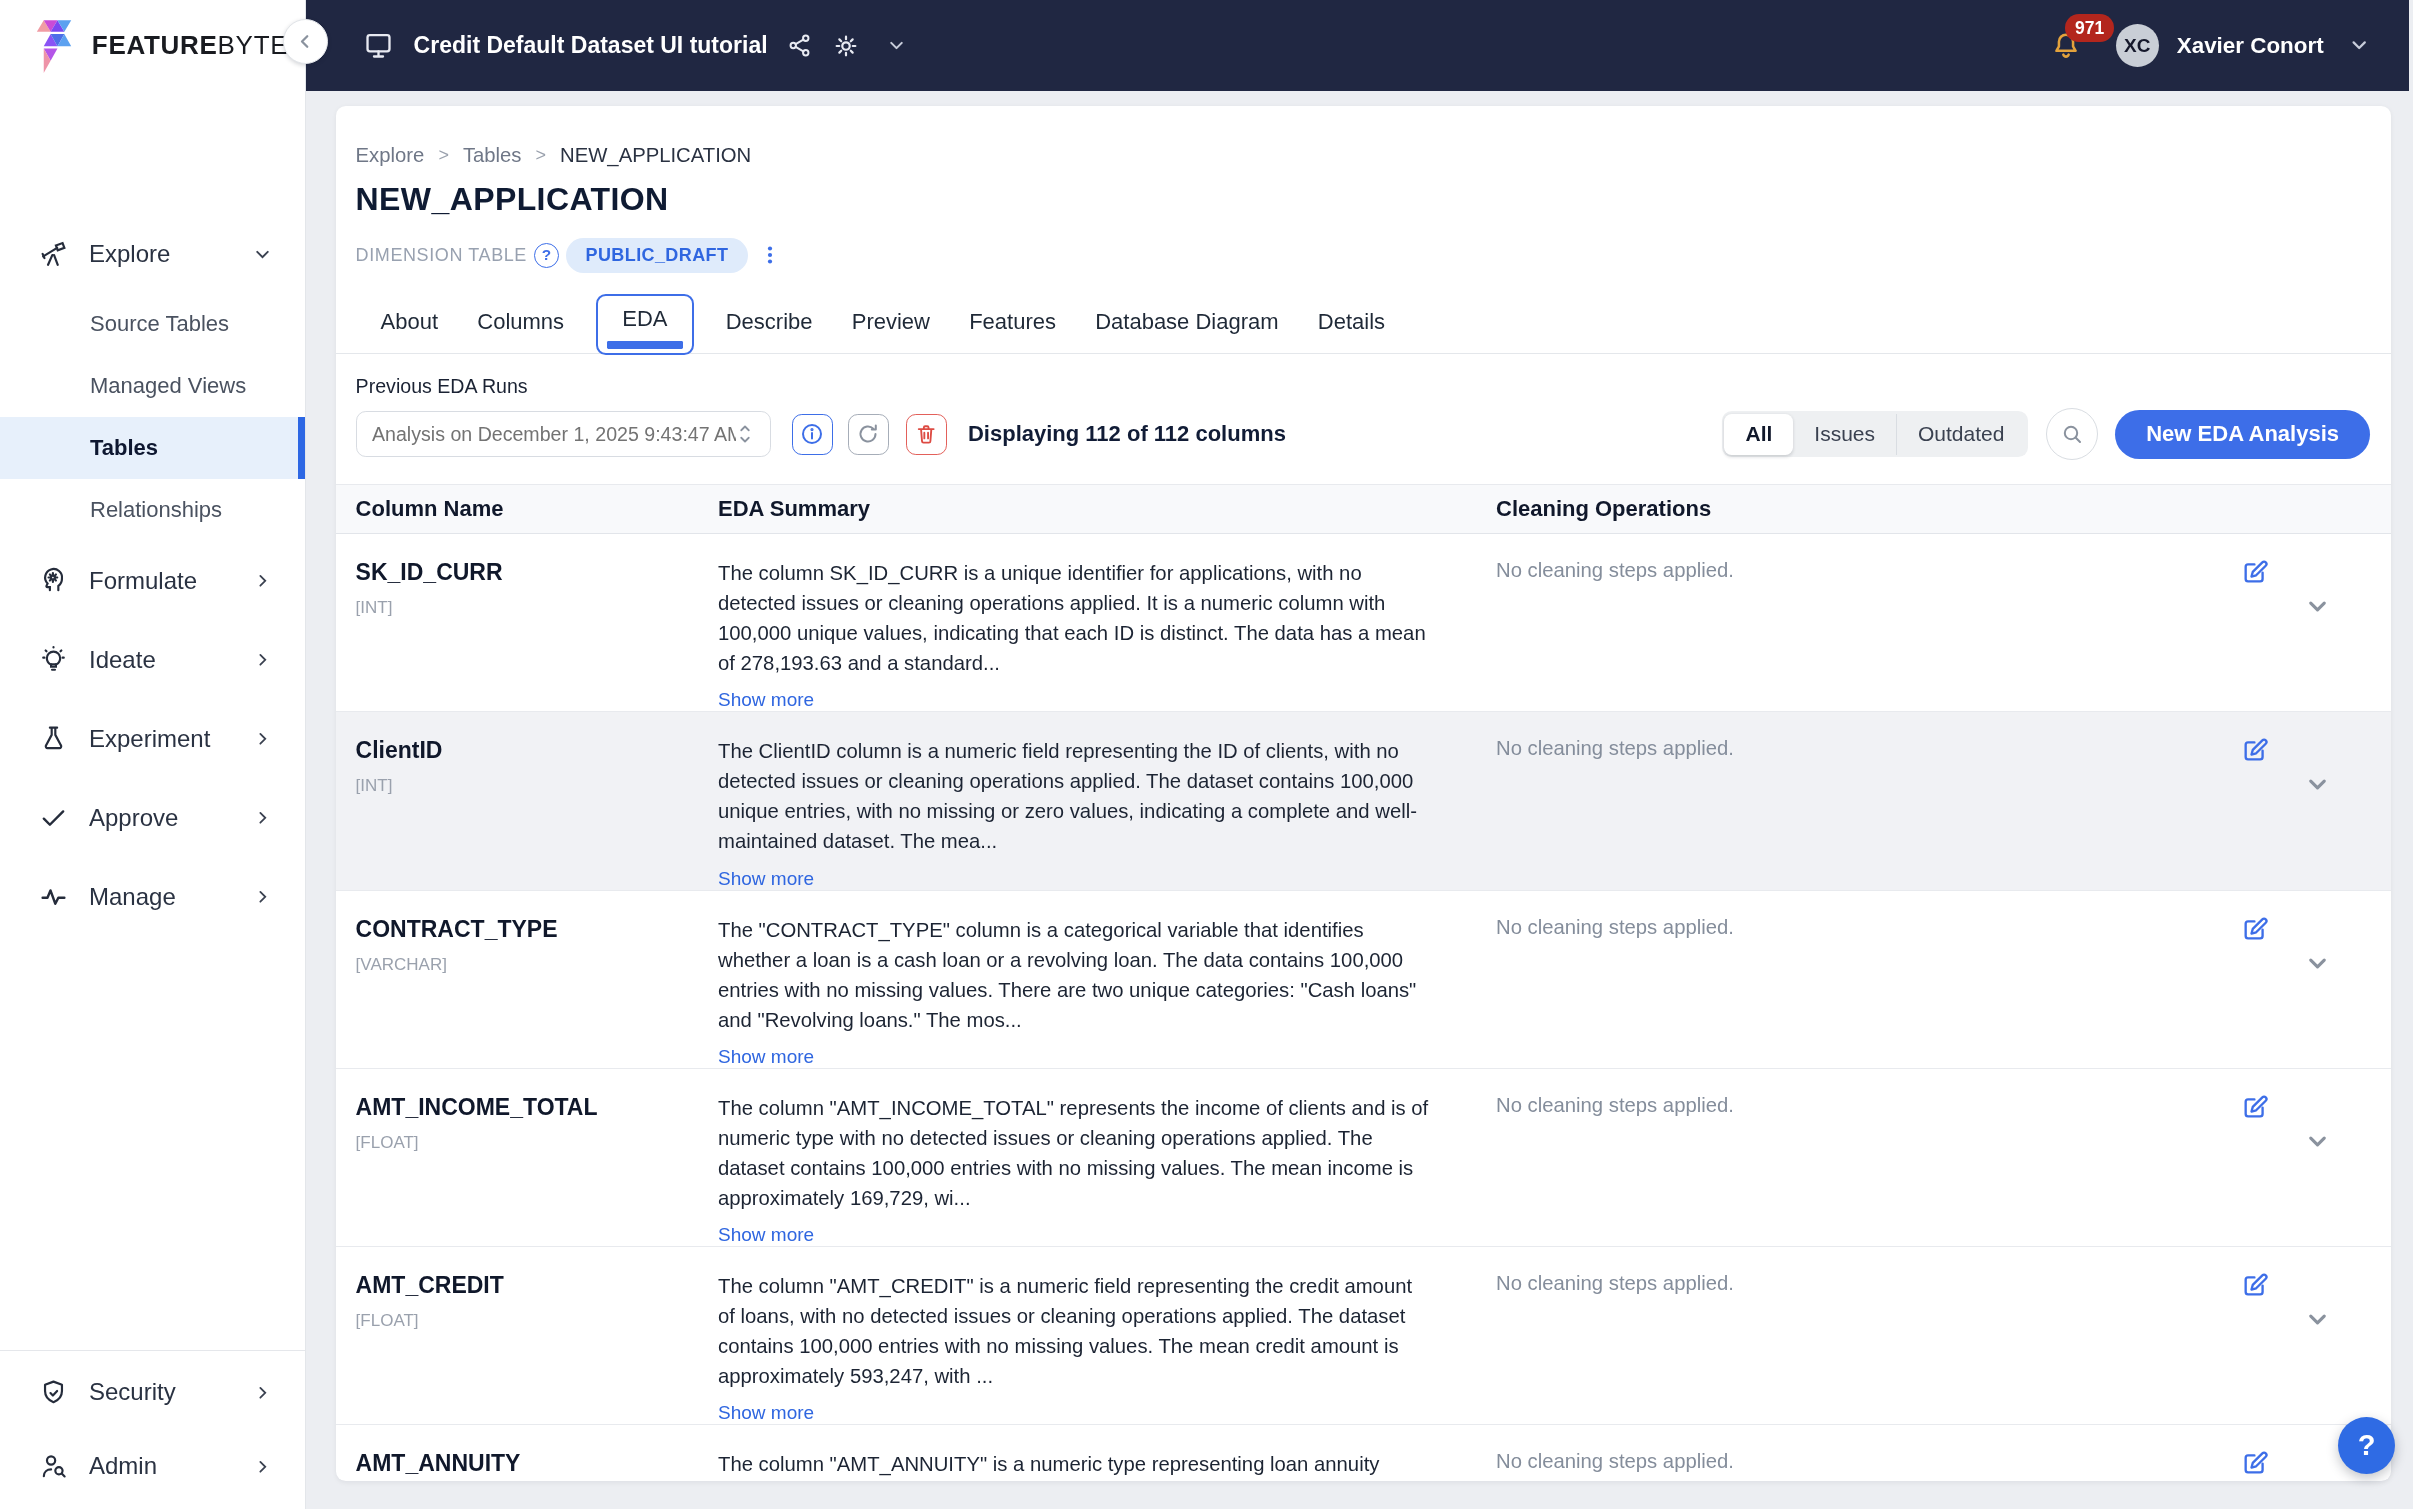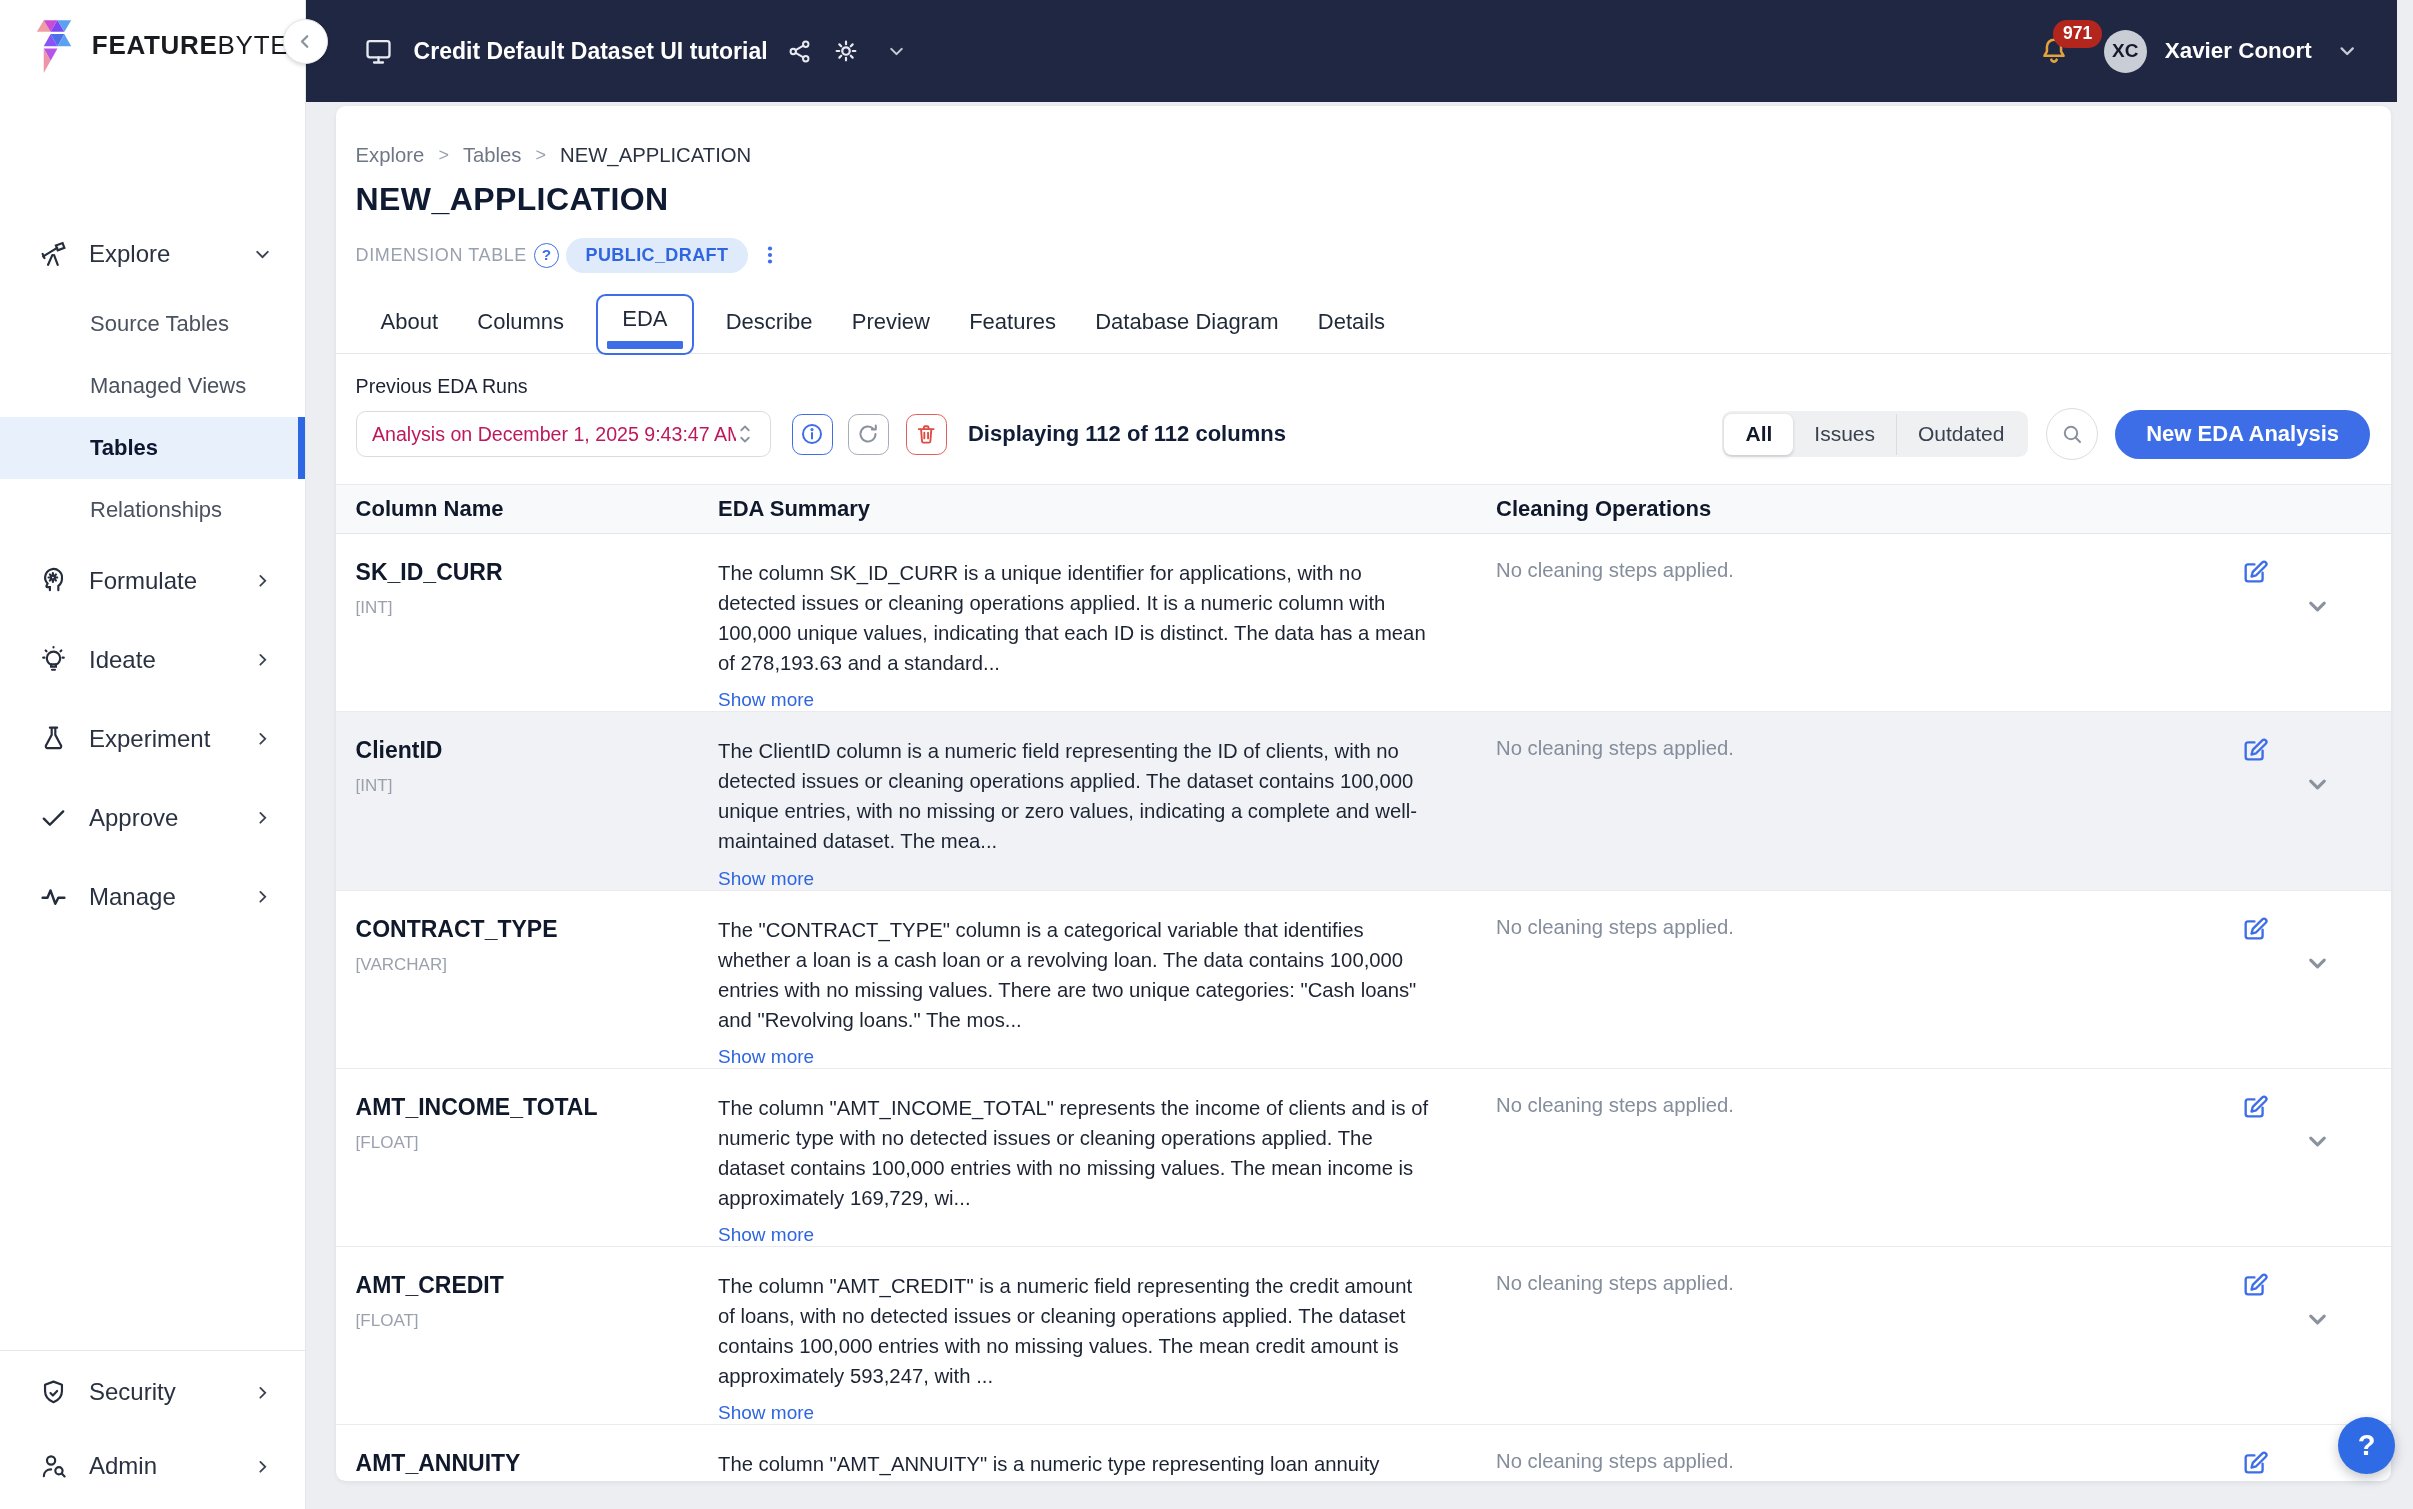--- a/index.html
+++ b/index.html
@@ -30,21 +30,21 @@
                     border-top:0.7px solid #E5E7EB; padding-top:4.2px; }
   .sidebar-bottom .nav-item { height:74px; }
 
   
   .collapse-btn { position:fixed; left:283px; top:19px; width:45px; height:45px;
                   border-radius:50%; background:#fff; border:0.7px solid #E2E5E9;
                   box-shadow:0 1.4px 4.2px rgba(16,24,40,.18); z-index:9;
                   display:flex; align-items:center; justify-content:center; color:#8A929E; cursor:pointer; }
 
   
-  .topbar { position:fixed; left:306px; right:16px; top:0; height:102px; background:#202742;
+  .topbar { position:fixed; left:306px; right:4px; top:0; height:91px; background:#202742;
             display:flex; align-items:center; color:#fff; z-index:4; }
   .proj { display:flex; align-items:center; gap:19.6px; margin-left:57px; }
   .proj-title { font-size:23px; font-weight:600; }
   .proj .hicon { color:#E8EAF2; cursor:pointer; }
   .proj .hchev { color:#C7CCDA; cursor:pointer; margin-left:7px; }
   .user-area { margin-left:auto; display:flex; align-items:center; margin-right:39px; }
   .bell-wrap { position:relative; margin-right:34px; cursor:pointer; }
   .bell-wrap .bell { color:#E3A23C; }
   .notif-badge { position:absolute; left:15.4px; top:-15.4px; background:#B3261D; color:#fff;
                  font-size:17.5px; font-weight:700; padding:3.5px 9.8px; border-radius:15.4px; }
@@ -80,21 +80,21 @@
   .tab { font-size:22px; color:#1F2937; padding:9.8px 19.6px 18px; cursor:pointer; white-space:nowrap; }
   .tab.active-box { position:relative; border:2.5px solid #3D6EE8; border-radius:9.8px;
                     padding:9.8px 24px 21px; margin:0 12.6px; margin-bottom:-1.4px; font-weight:500; }
   .tab.active-box::after { content:""; position:absolute; left:8.4px; right:8.4px; bottom:4.2px;
                            height:7.7px; background:#3D6EE8; border-radius:1.4px; }
 
   .runs-label { margin-top:21px; font-size:19.6px; color:#1A2233; }
   .controls-row { margin-top:9.8px; display:flex; align-items:center; }
   .run-select { width:415px; height:46px; border:1.1px solid #D8DCE2; border-radius:9.8px;
                 display:flex; align-items:center; padding:0 15.4px; cursor:pointer; background:#fff; }
-  .run-select .sel-text { font-size:19.6px; color:#be185d; white-space:nowrap; overflow:hidden; }
+  .run-select .sel-text { font-size:19.6px; color:#737373; white-space:nowrap; overflow:hidden; }
   .run-select .updown { margin-left:auto; color:#8A929E; }
   .icon-btn { width:41px; height:41px; border-radius:9.8px; border:1.8px solid; background:#fff;
               display:flex; align-items:center; justify-content:center; cursor:pointer; }
   .icon-btn.info { border-color:#3D6EE8; color:#3D6EE8; margin-left:21px; }
   .icon-btn.refresh { border-color:#A6ADB8; color:#8A929E; margin-left:15.4px; }
   .icon-btn.trash { border-color:#E3605A; color:#DD4B43; margin-left:17px; }
   .displaying { font-size:22px; font-weight:600; color:#111C36; margin-left:21px; }
 
   .right-controls { margin-left:auto; display:flex; align-items:center; }
   .segmented { background:#EEF0F2; border-radius:9.8px; height:46px; display:flex; align-items:center;

